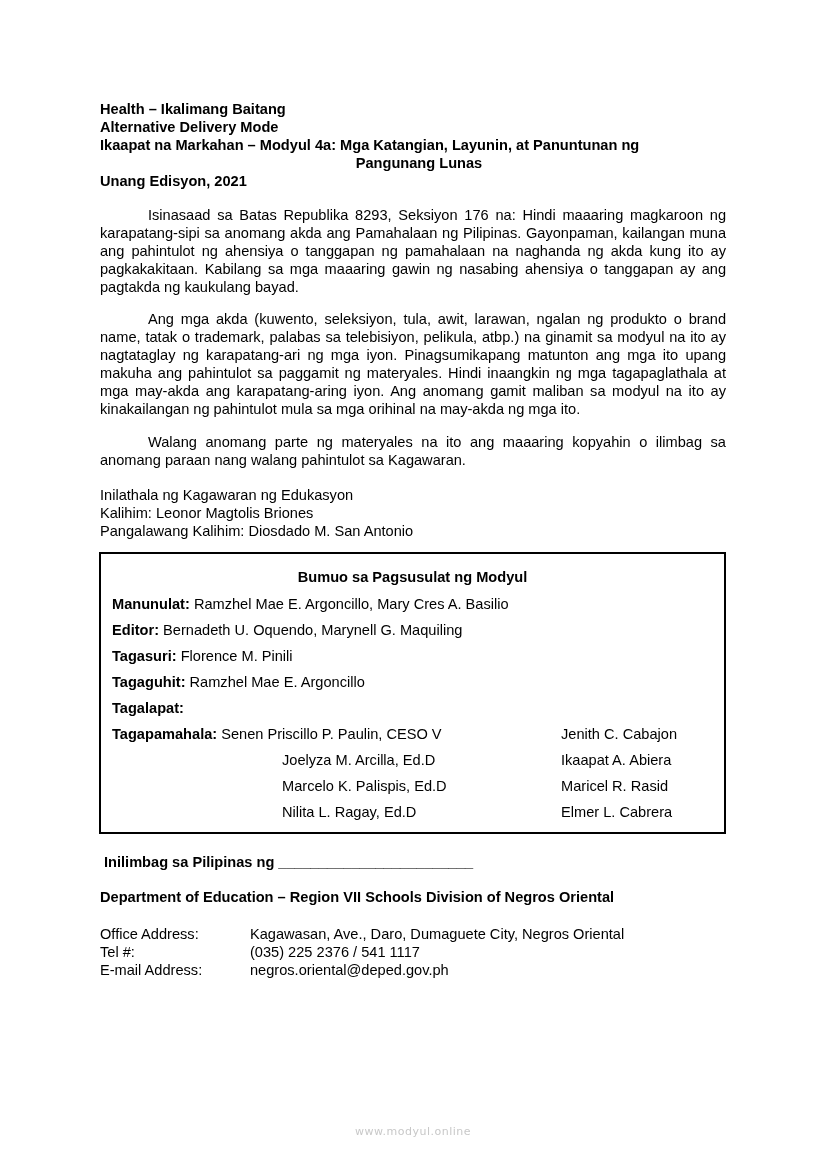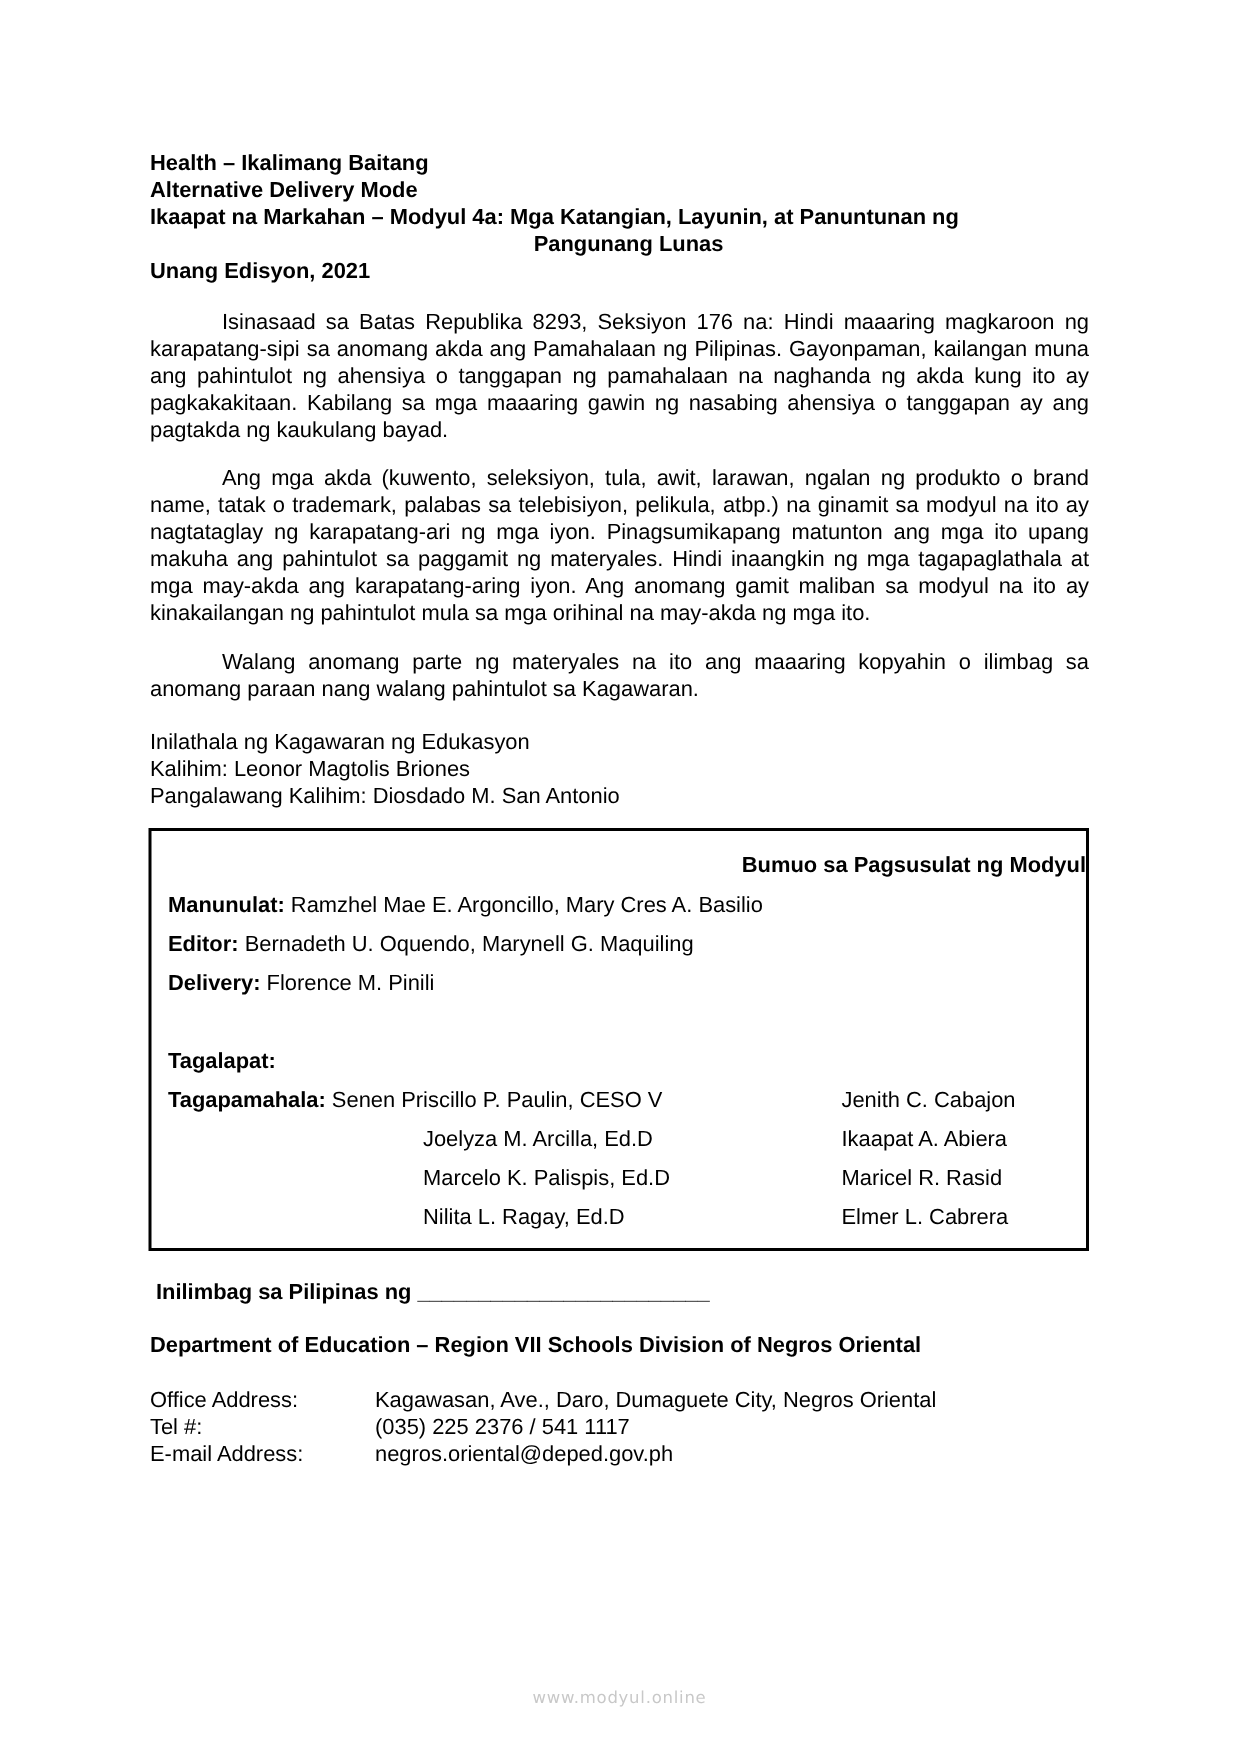--- a/index.html
+++ b/index.html
@@ -8,21 +8,21 @@
   .page { position: absolute; left: 100px; top: 0; width: 626px; }
   .hdr { position: absolute; top: 100px; left: 0; width: 626px; font-weight: bold; line-height: 18px; }
   .hdr div { white-space: nowrap; }
   .hdr .center { text-align: center; padding-left: 12px; }
   .para { position: absolute; left: 0; width: 626px; text-align: justify; line-height: 18px; text-indent: 48px; }
   .p1 { top: 206px; }
   .p2 { top: 310px; }
   .p3 { top: 433px; }
   .pub { position: absolute; left: 0; top: 486px; line-height: 18px; }
   .box { position: absolute; left: -1px; top: 552px; width: 623px; height: 278px; border: 2px solid #000; }
-  .box .title { position: absolute; top: 15px; left: 0; width: 100%; text-align: right; font-weight: bold; }
+  .box .title { position: absolute; top: 15px; left: 0; width: 100%; text-align: center; font-weight: bold; }
   .box .row { position: absolute; left: 11px; white-space: nowrap; }
   .box .row b { font-weight: bold; }
   .box .col2 { position: absolute; left: 160px; white-space: nowrap; margin-left: 21px; }
   .box .col3 { position: absolute; left: 460px; white-space: nowrap; }
   .printed { position: absolute; top: 854px; left: 4px; font-weight: bold; }
   .deped { position: absolute; top: 889px; left: 0; font-weight: bold; white-space: nowrap; }
   .contact { position: absolute; top: 925px; left: 0; line-height: 18px; }
   .contact .lbl { position: absolute; left: 0; white-space: nowrap; }
   .contact .val { position: absolute; left: 150px; white-space: nowrap; }
   .watermark { position: absolute; top: 1125px; left: 0; width: 826px; text-align: center;
@@ -55,22 +55,26 @@
 
     <div class="row" style="top:42px">
       <b>Manunulat:</b>
       <span>Ramzhel Mae E. Argoncillo, Mary Cres A. Basilio</span>
     </div>
     <div class="row" style="top:68px">
       <b>Editor:</b>
       <span>Bernadeth U. Oquendo, Marynell G. Maquiling</span>
     </div>
     <div class="row" style="top:94px">
-      <b>Delivery:</b>
+      <b>Tagasuri:</b>
       <span>Florence M. Pinili</span>
+    </div>
+    <div class="row" style="top:120px">
+      <b>Tagaguhit:</b>
+      <span>Ramzhel Mae E. Argoncillo</span>
     </div>
     <div class="row" style="top:146px">
       <b>Tagalapat:</b>
       <span></span>
     </div>
     <div class="row" style="top:172px">
       <b>Tagapamahala:</b>
       <span>Senen Priscillo P. Paulin, CESO V</span>
     </div>
     <div class="col2" style="top:198px">Joelyza M. Arcilla, Ed.D</div>

